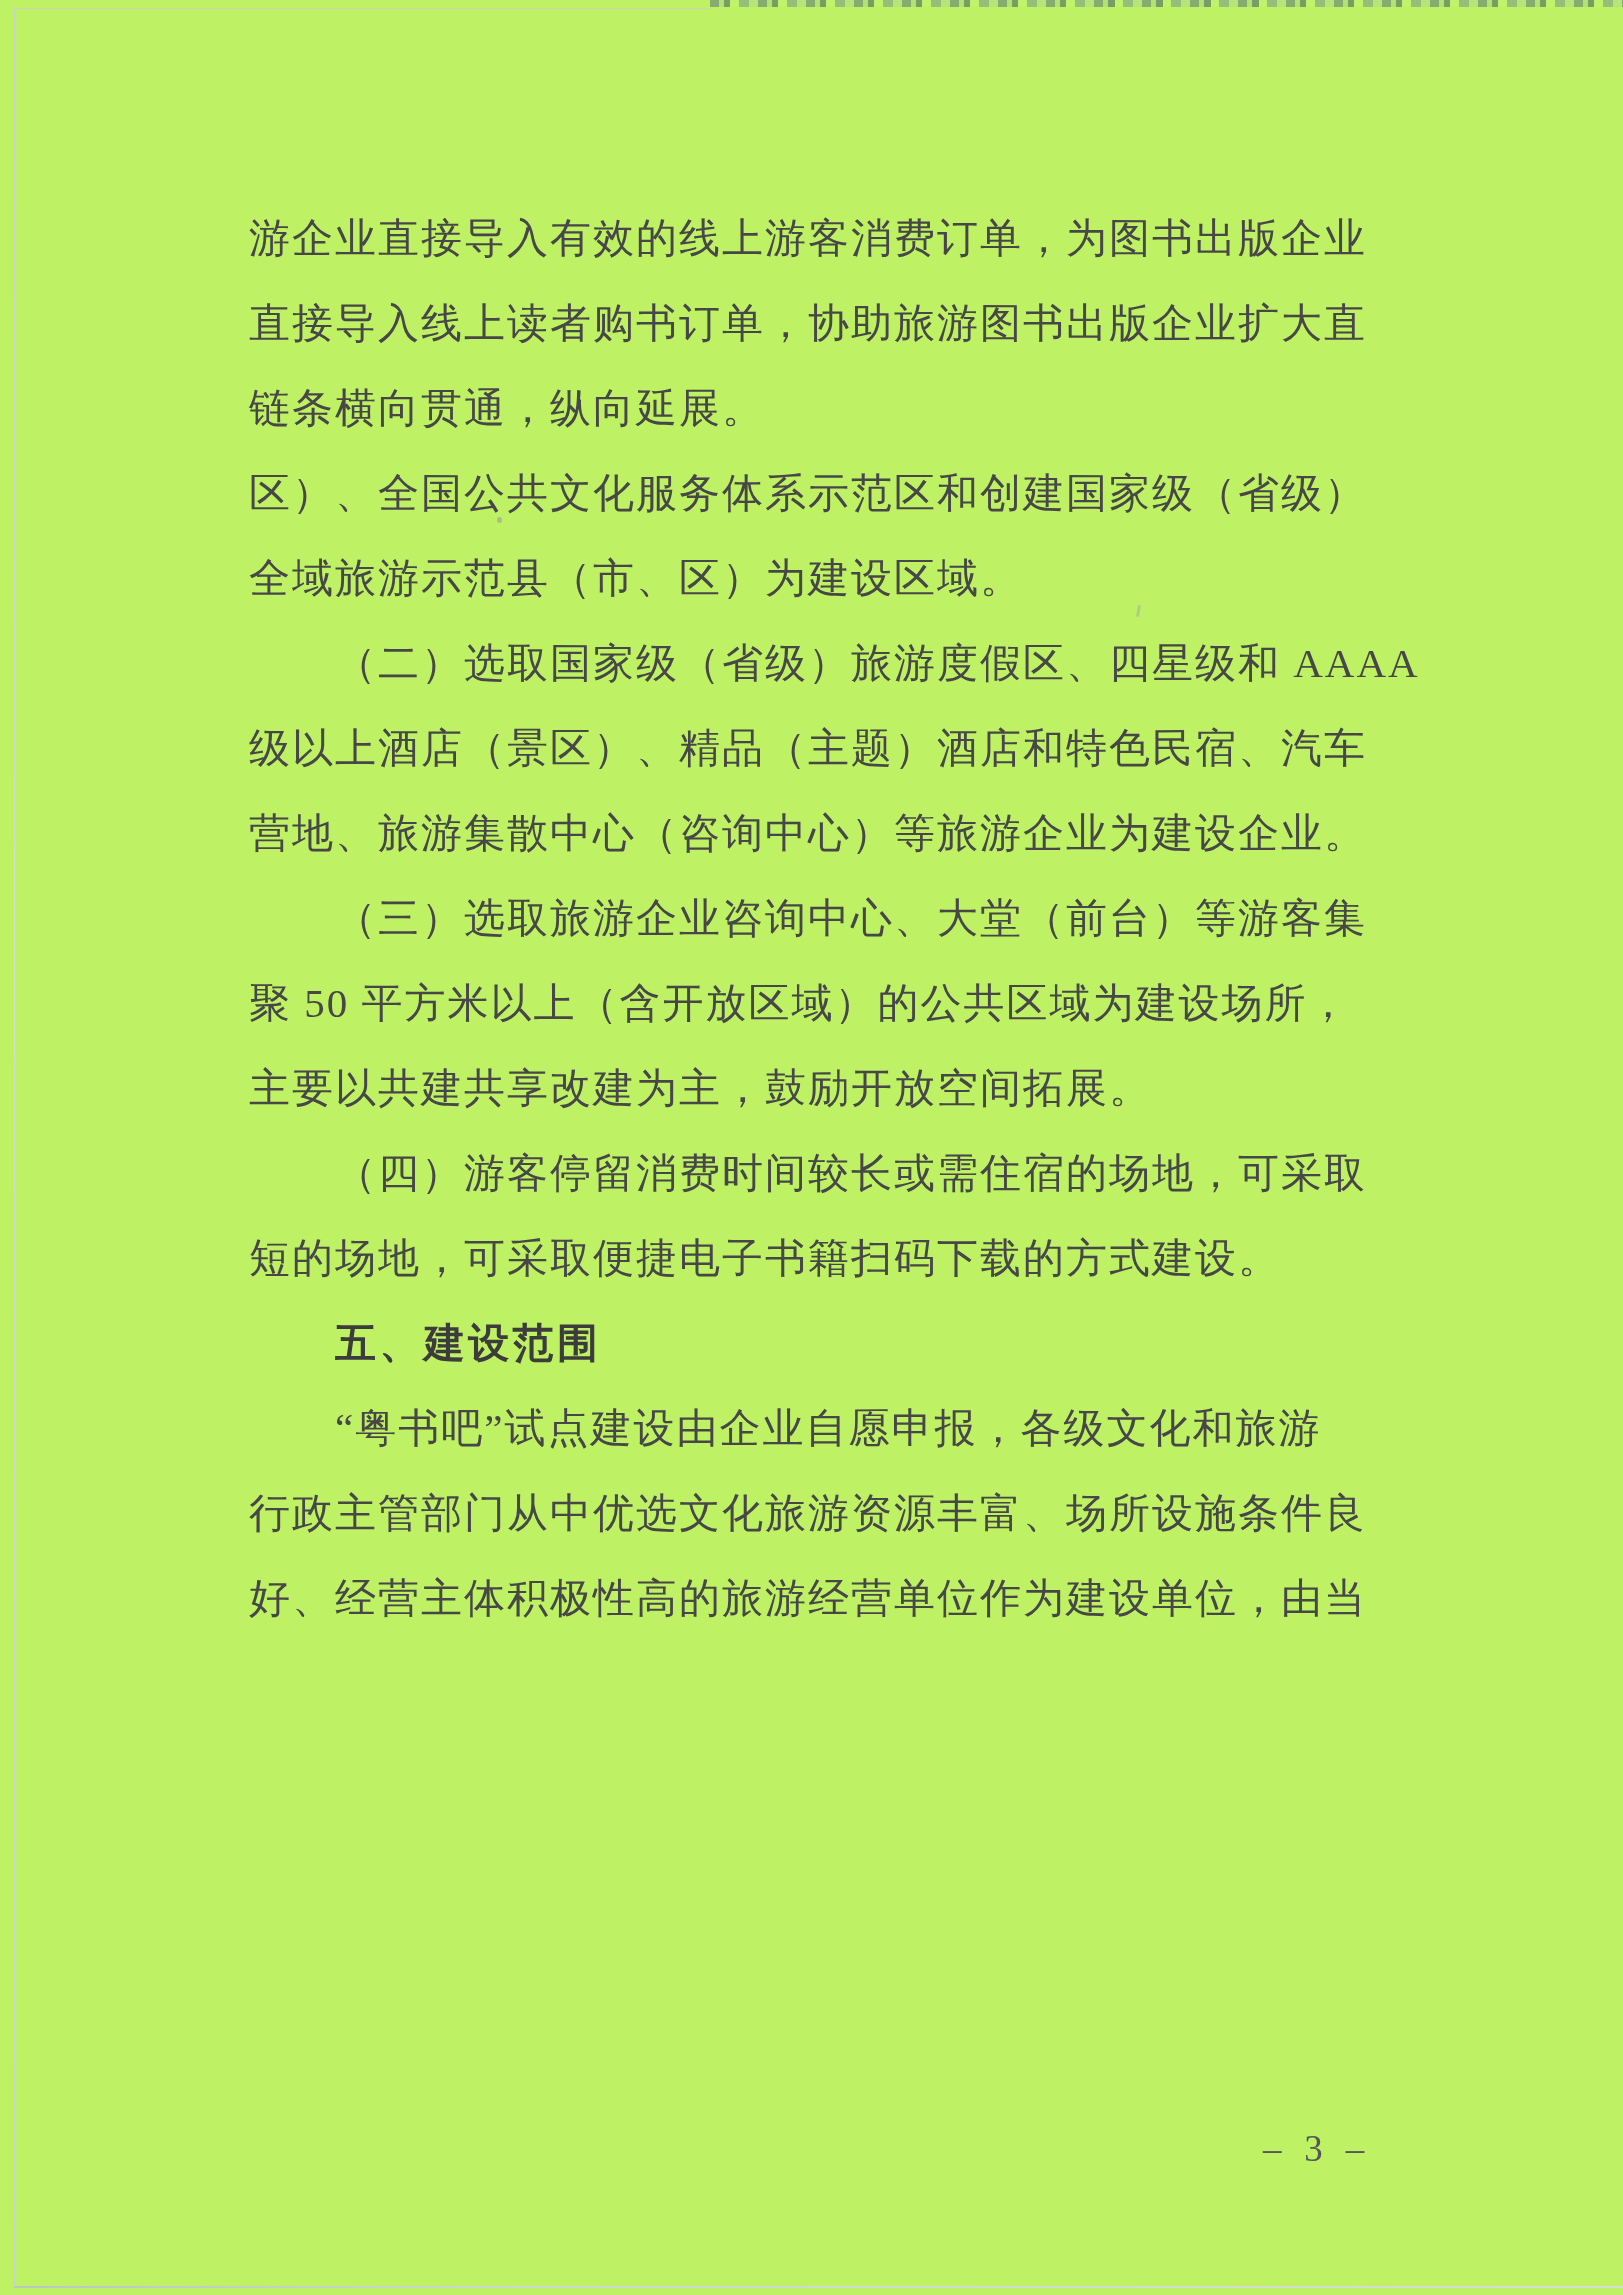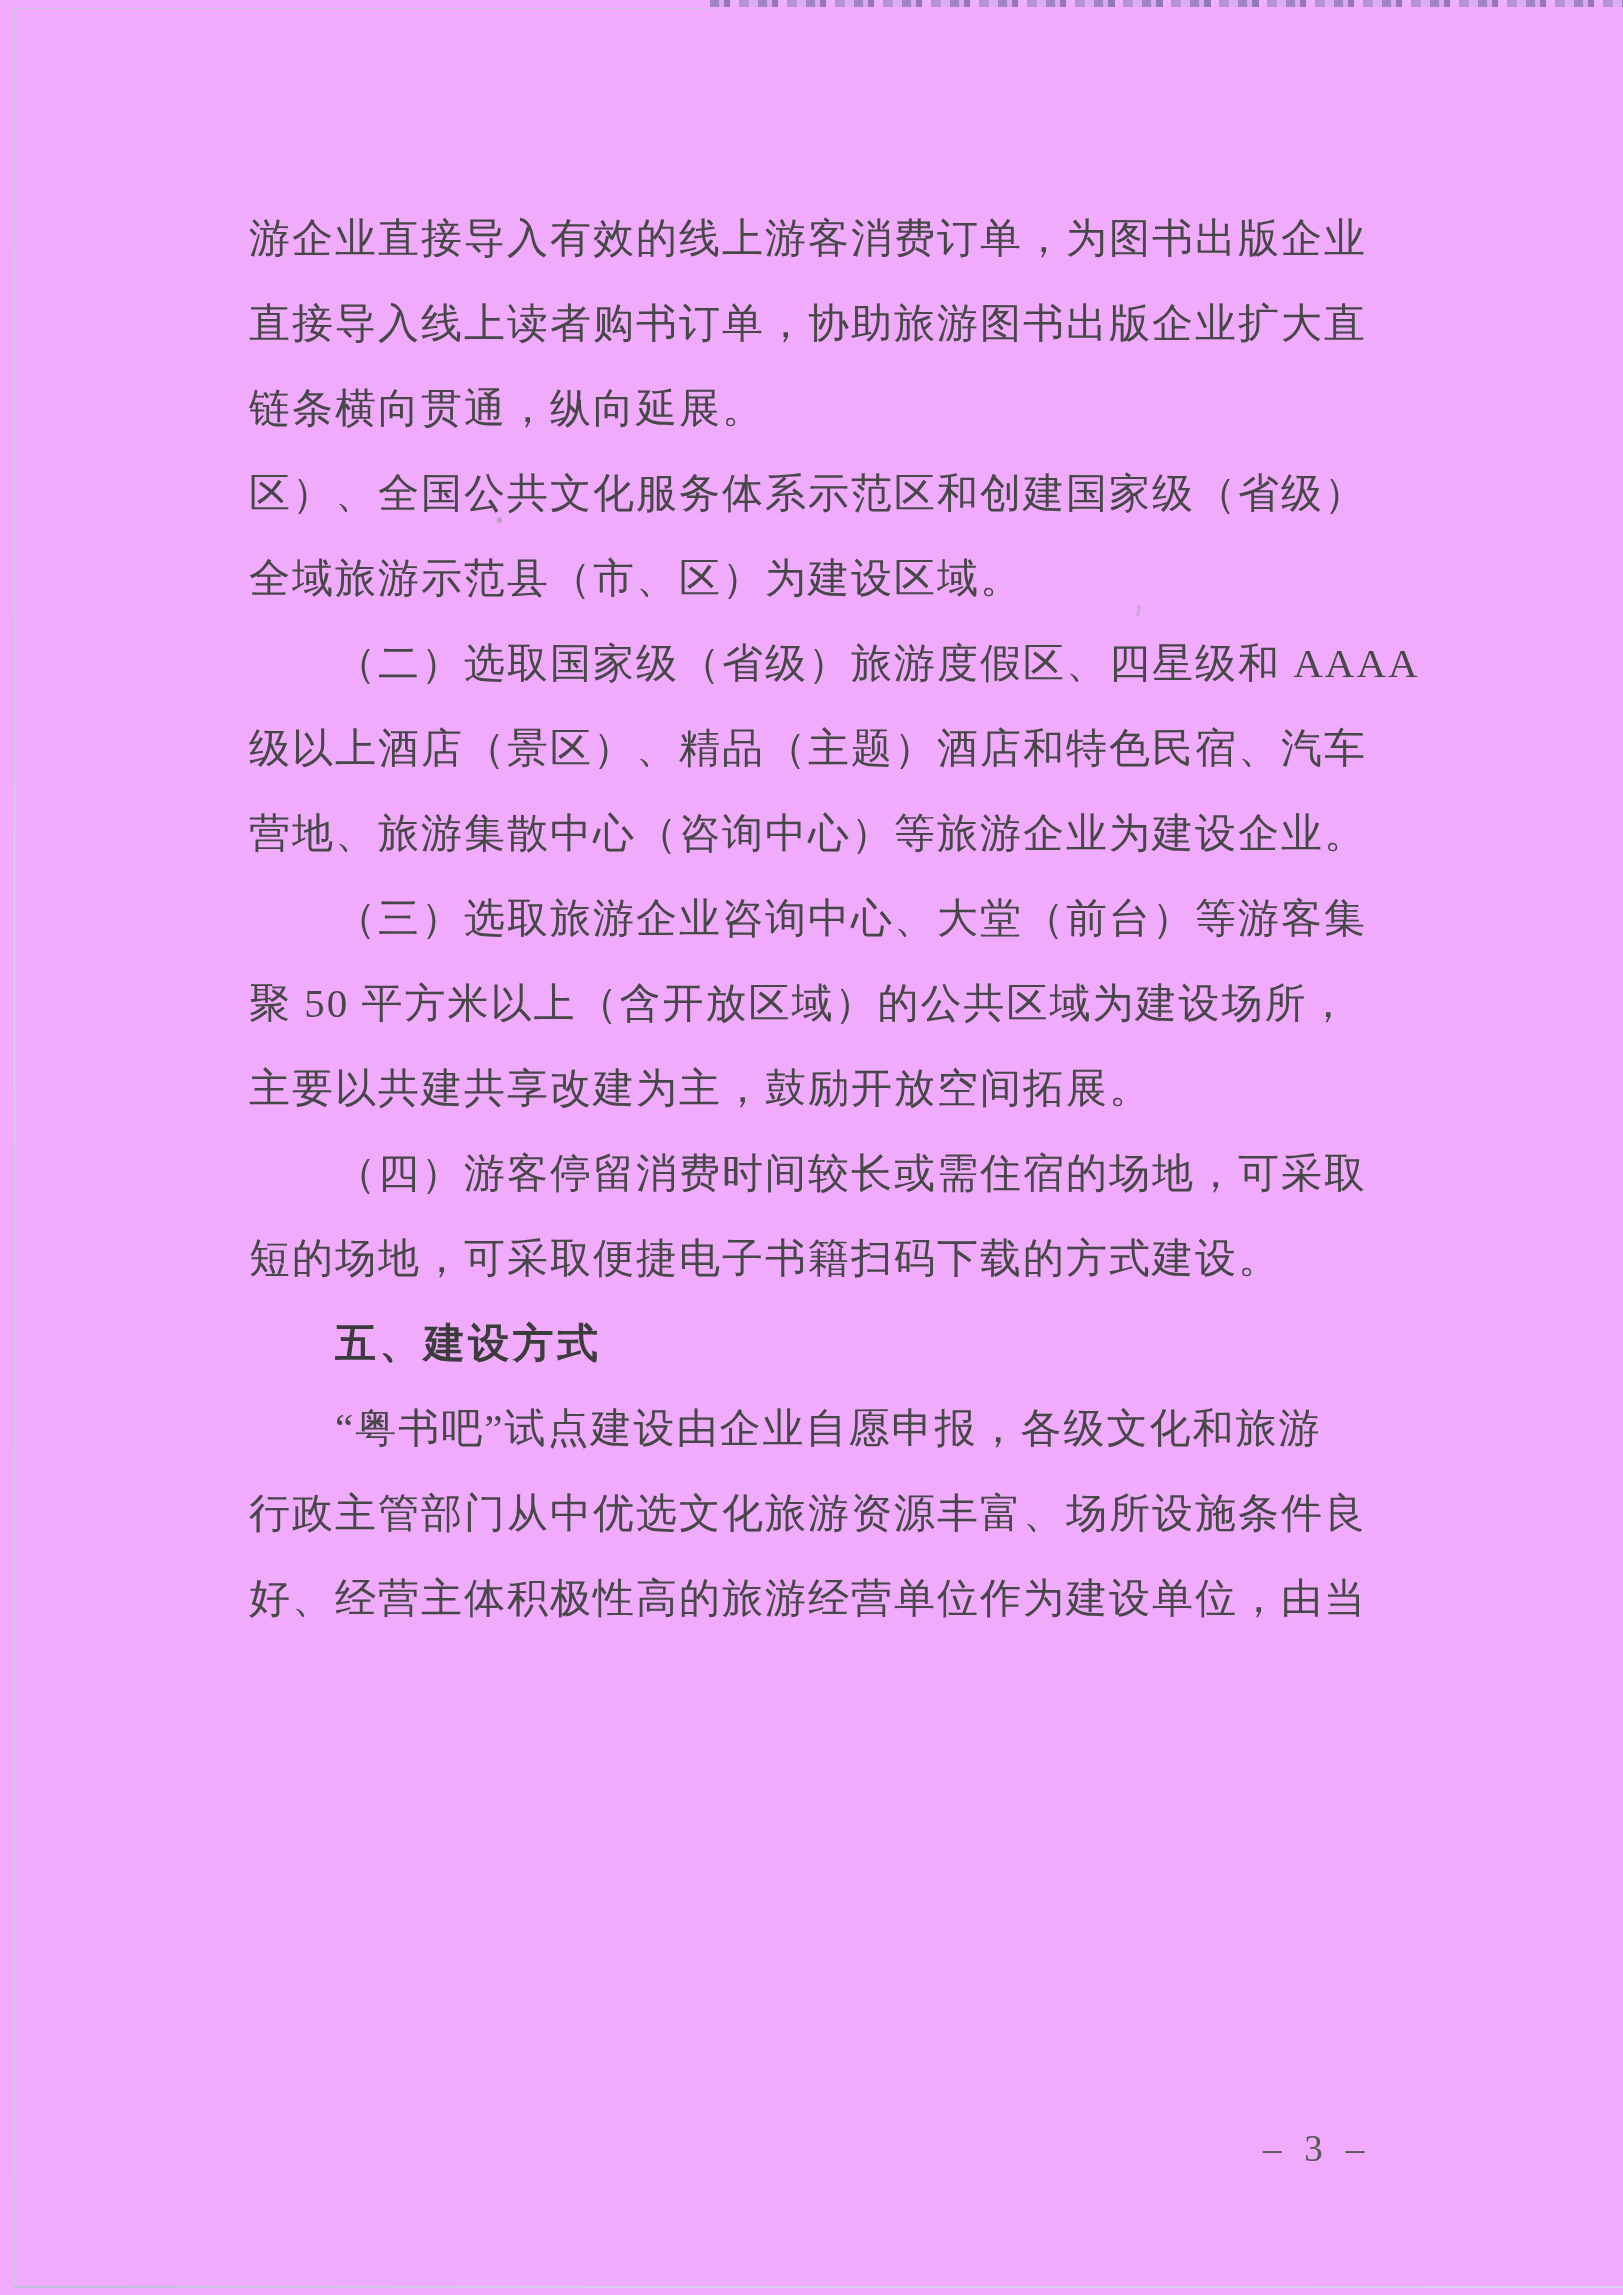--- a/index.html
+++ b/index.html
@@ -1,19 +1,19 @@
 <!DOCTYPE html>
 <html style="font-size:11px"><head>
 <meta charset="utf-8">
 <style>
   html,body{margin:0;padding:0;background:#ffffff;}
   .page{
     position:relative;
     width:1624px;height:2295px;
-    background:#f0abfc;
+    background:#bef264;
     overflow:hidden;
     font-family:"Liberation Serif","DejaVu Serif",serif;
   }
   
   .textblock{
     position:absolute;
     left:249px;top:196px;
     width:1145px;
   }
   .line{
@@ -107,21 +107,21 @@
       <div class="line body" style="padding-left: 0px;">区）、全国公共文化服务体系示范区和创建国家级（省级）</div>
       <div class="line body" style="padding-left: 0px;">全域旅游示范县（市、区）为建设区域。</div>
       <div class="line body" style="padding-left: 86px;">（二）选取国家级（省级）旅游度假区、四星级和 AAAA</div>
       <div class="line body" style="padding-left: 0px;">级以上酒店（景区）、精品（主题）酒店和特色民宿、汽车</div>
       <div class="line body" style="padding-left: 0px;">营地、旅游集散中心（咨询中心）等旅游企业为建设企业。</div>
       <div class="line body" style="padding-left: 86px;">（三）选取旅游企业咨询中心、大堂（前台）等游客集</div>
       <div class="line body" style="padding-left: 0px;">聚 50 平方米以上（含开放区域）的公共区域为建设场所，</div>
       <div class="line body" style="padding-left: 0px;">主要以共建共享改建为主，鼓励开放空间拓展。</div>
       <div class="line body" style="padding-left: 86px;">（四）游客停留消费时间较长或需住宿的场地，可采取</div>
       <div class="line body" style="padding-left: 0px;">短的场地，可采取便捷电子书籍扫码下载的方式建设。</div>
-      <div class="line heading" style="padding-left: 86px;">五、建设方式</div>
+      <div class="line heading" style="padding-left: 86px;">五、建设范围</div>
       <div class="line body" style="padding-left: 86px;">“粤书吧”试点建设由企业自愿申报，各级文化和旅游</div>
       <div class="line body" style="padding-left: 0px;">行政主管部门从中优选文化旅游资源丰富、场所设施条件良</div>
       <div class="line body" style="padding-left: 0px;">好、经营主体积极性高的旅游经营单位作为建设单位，由当</div>
     </div>
 
   <div class="page-number">– 3 –</div>
 </div>
 
 
 </body></html>

